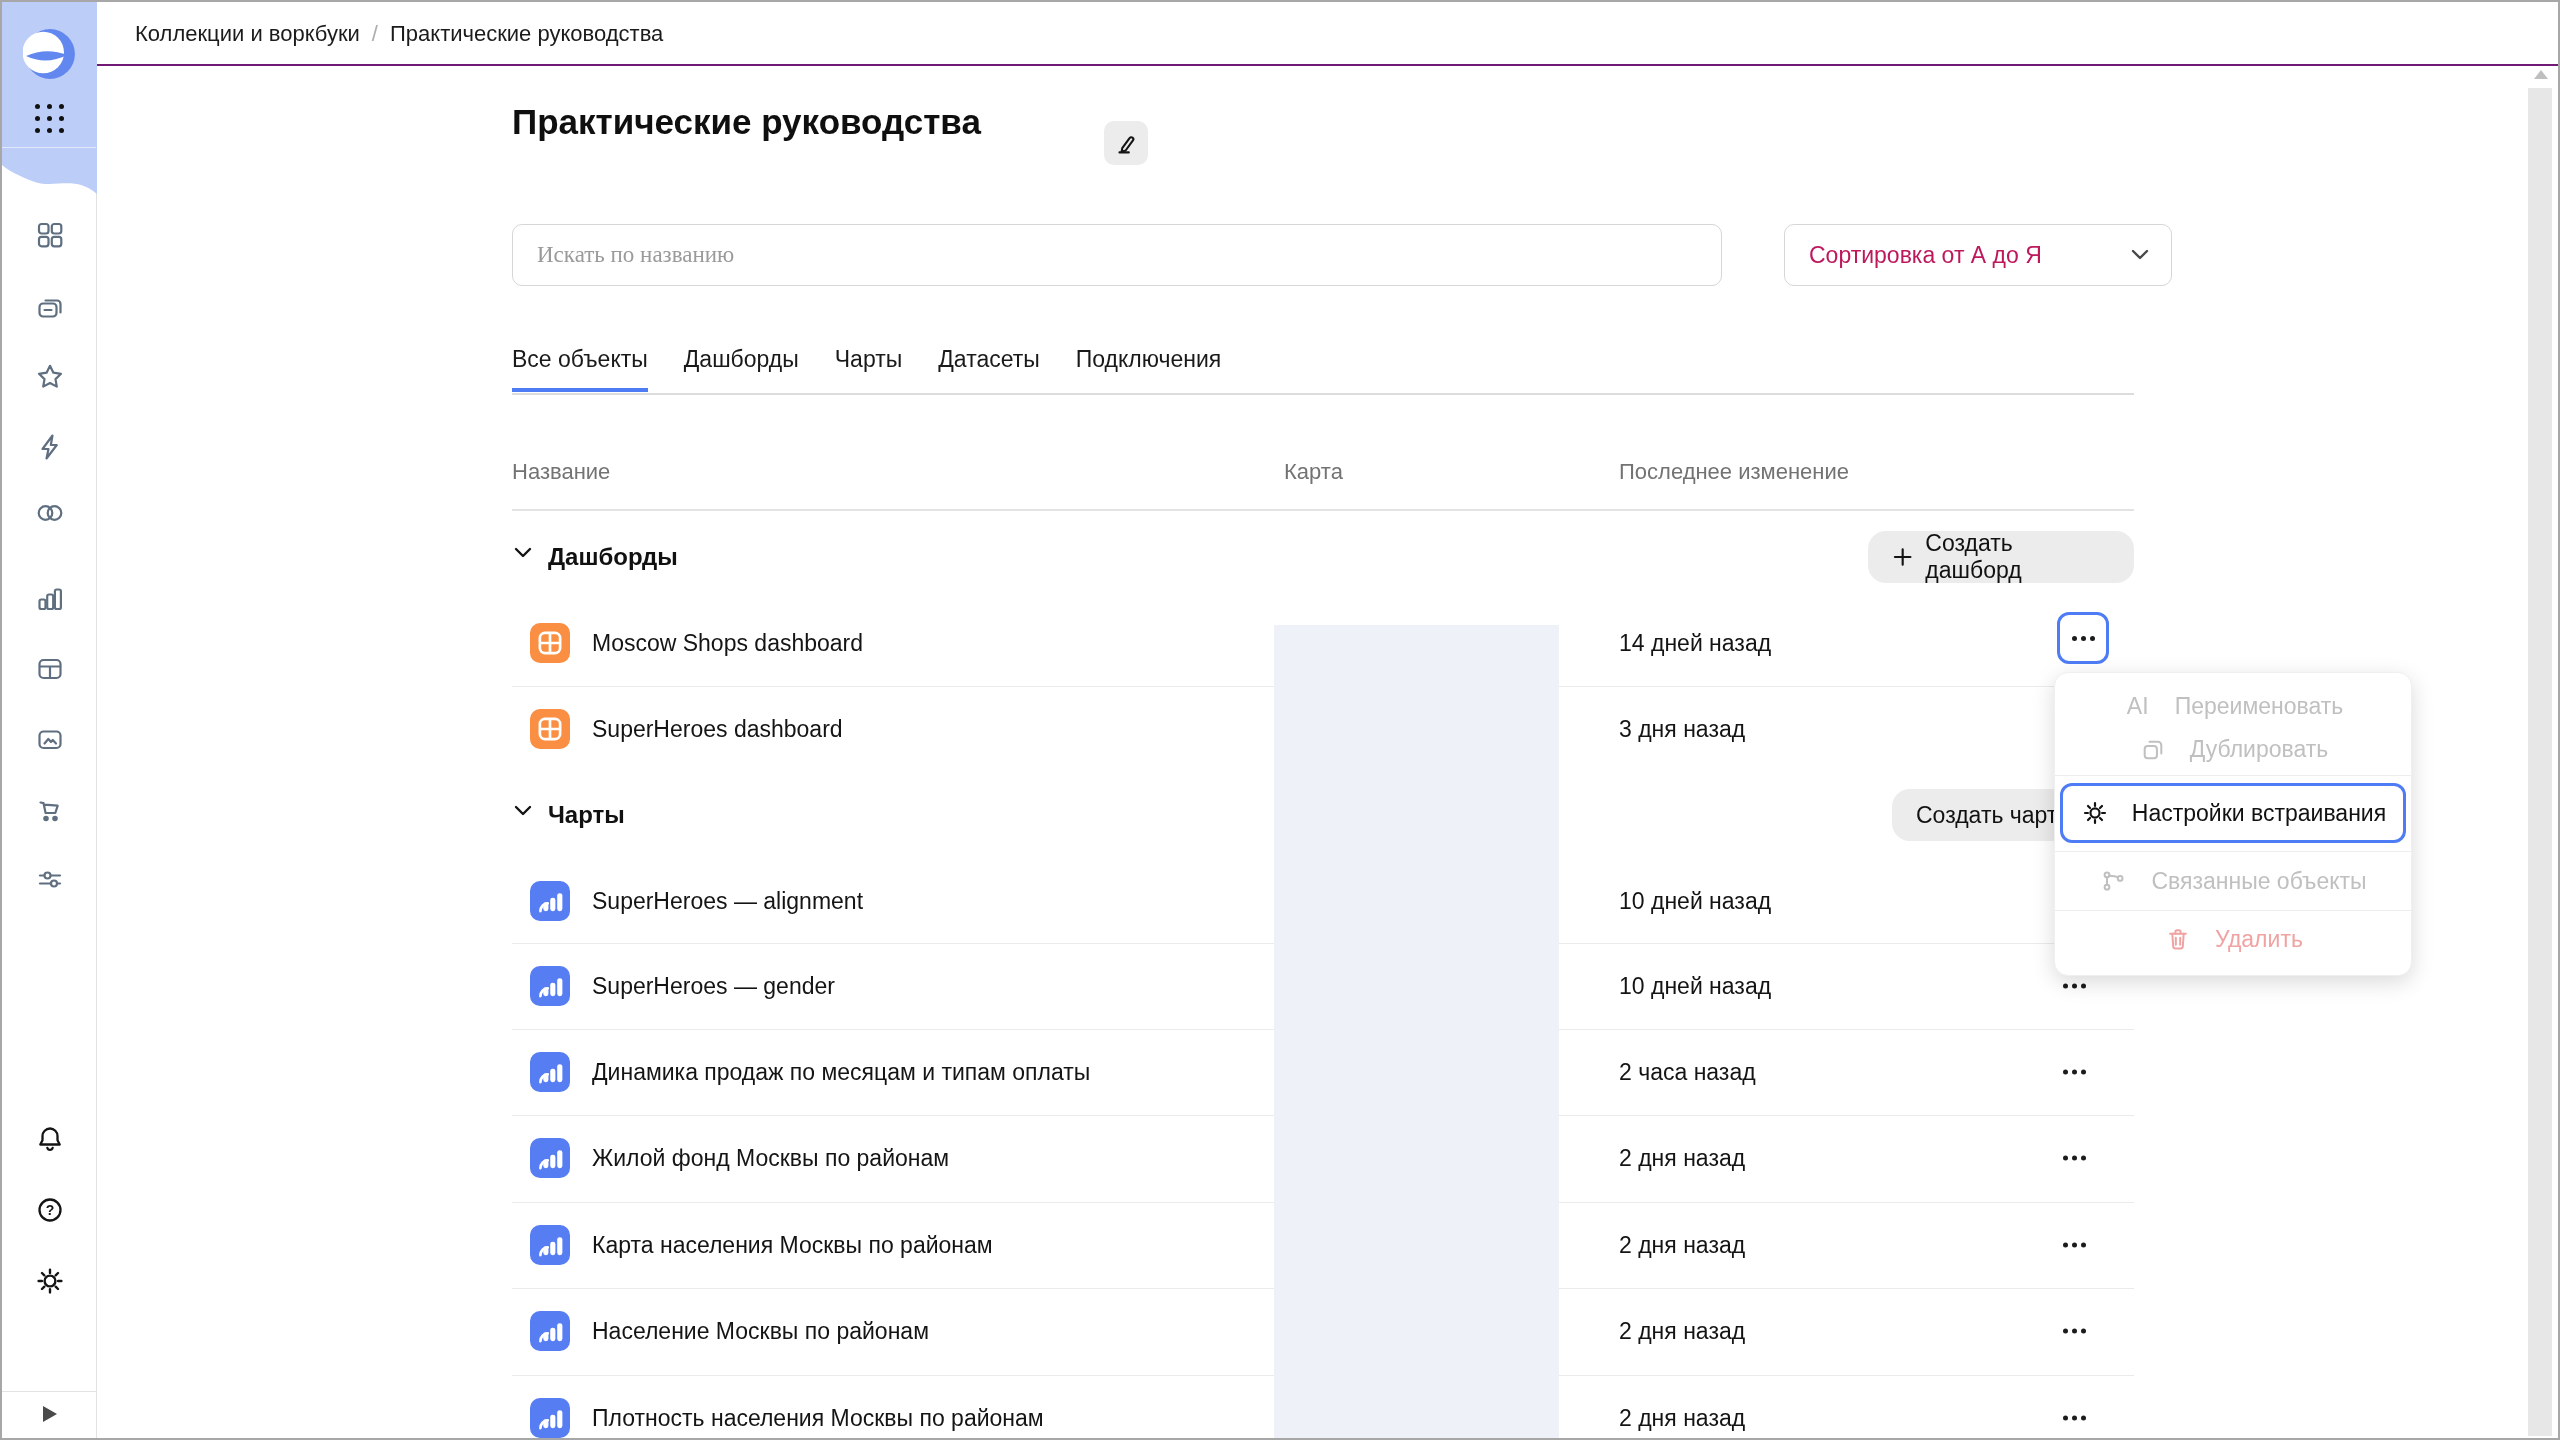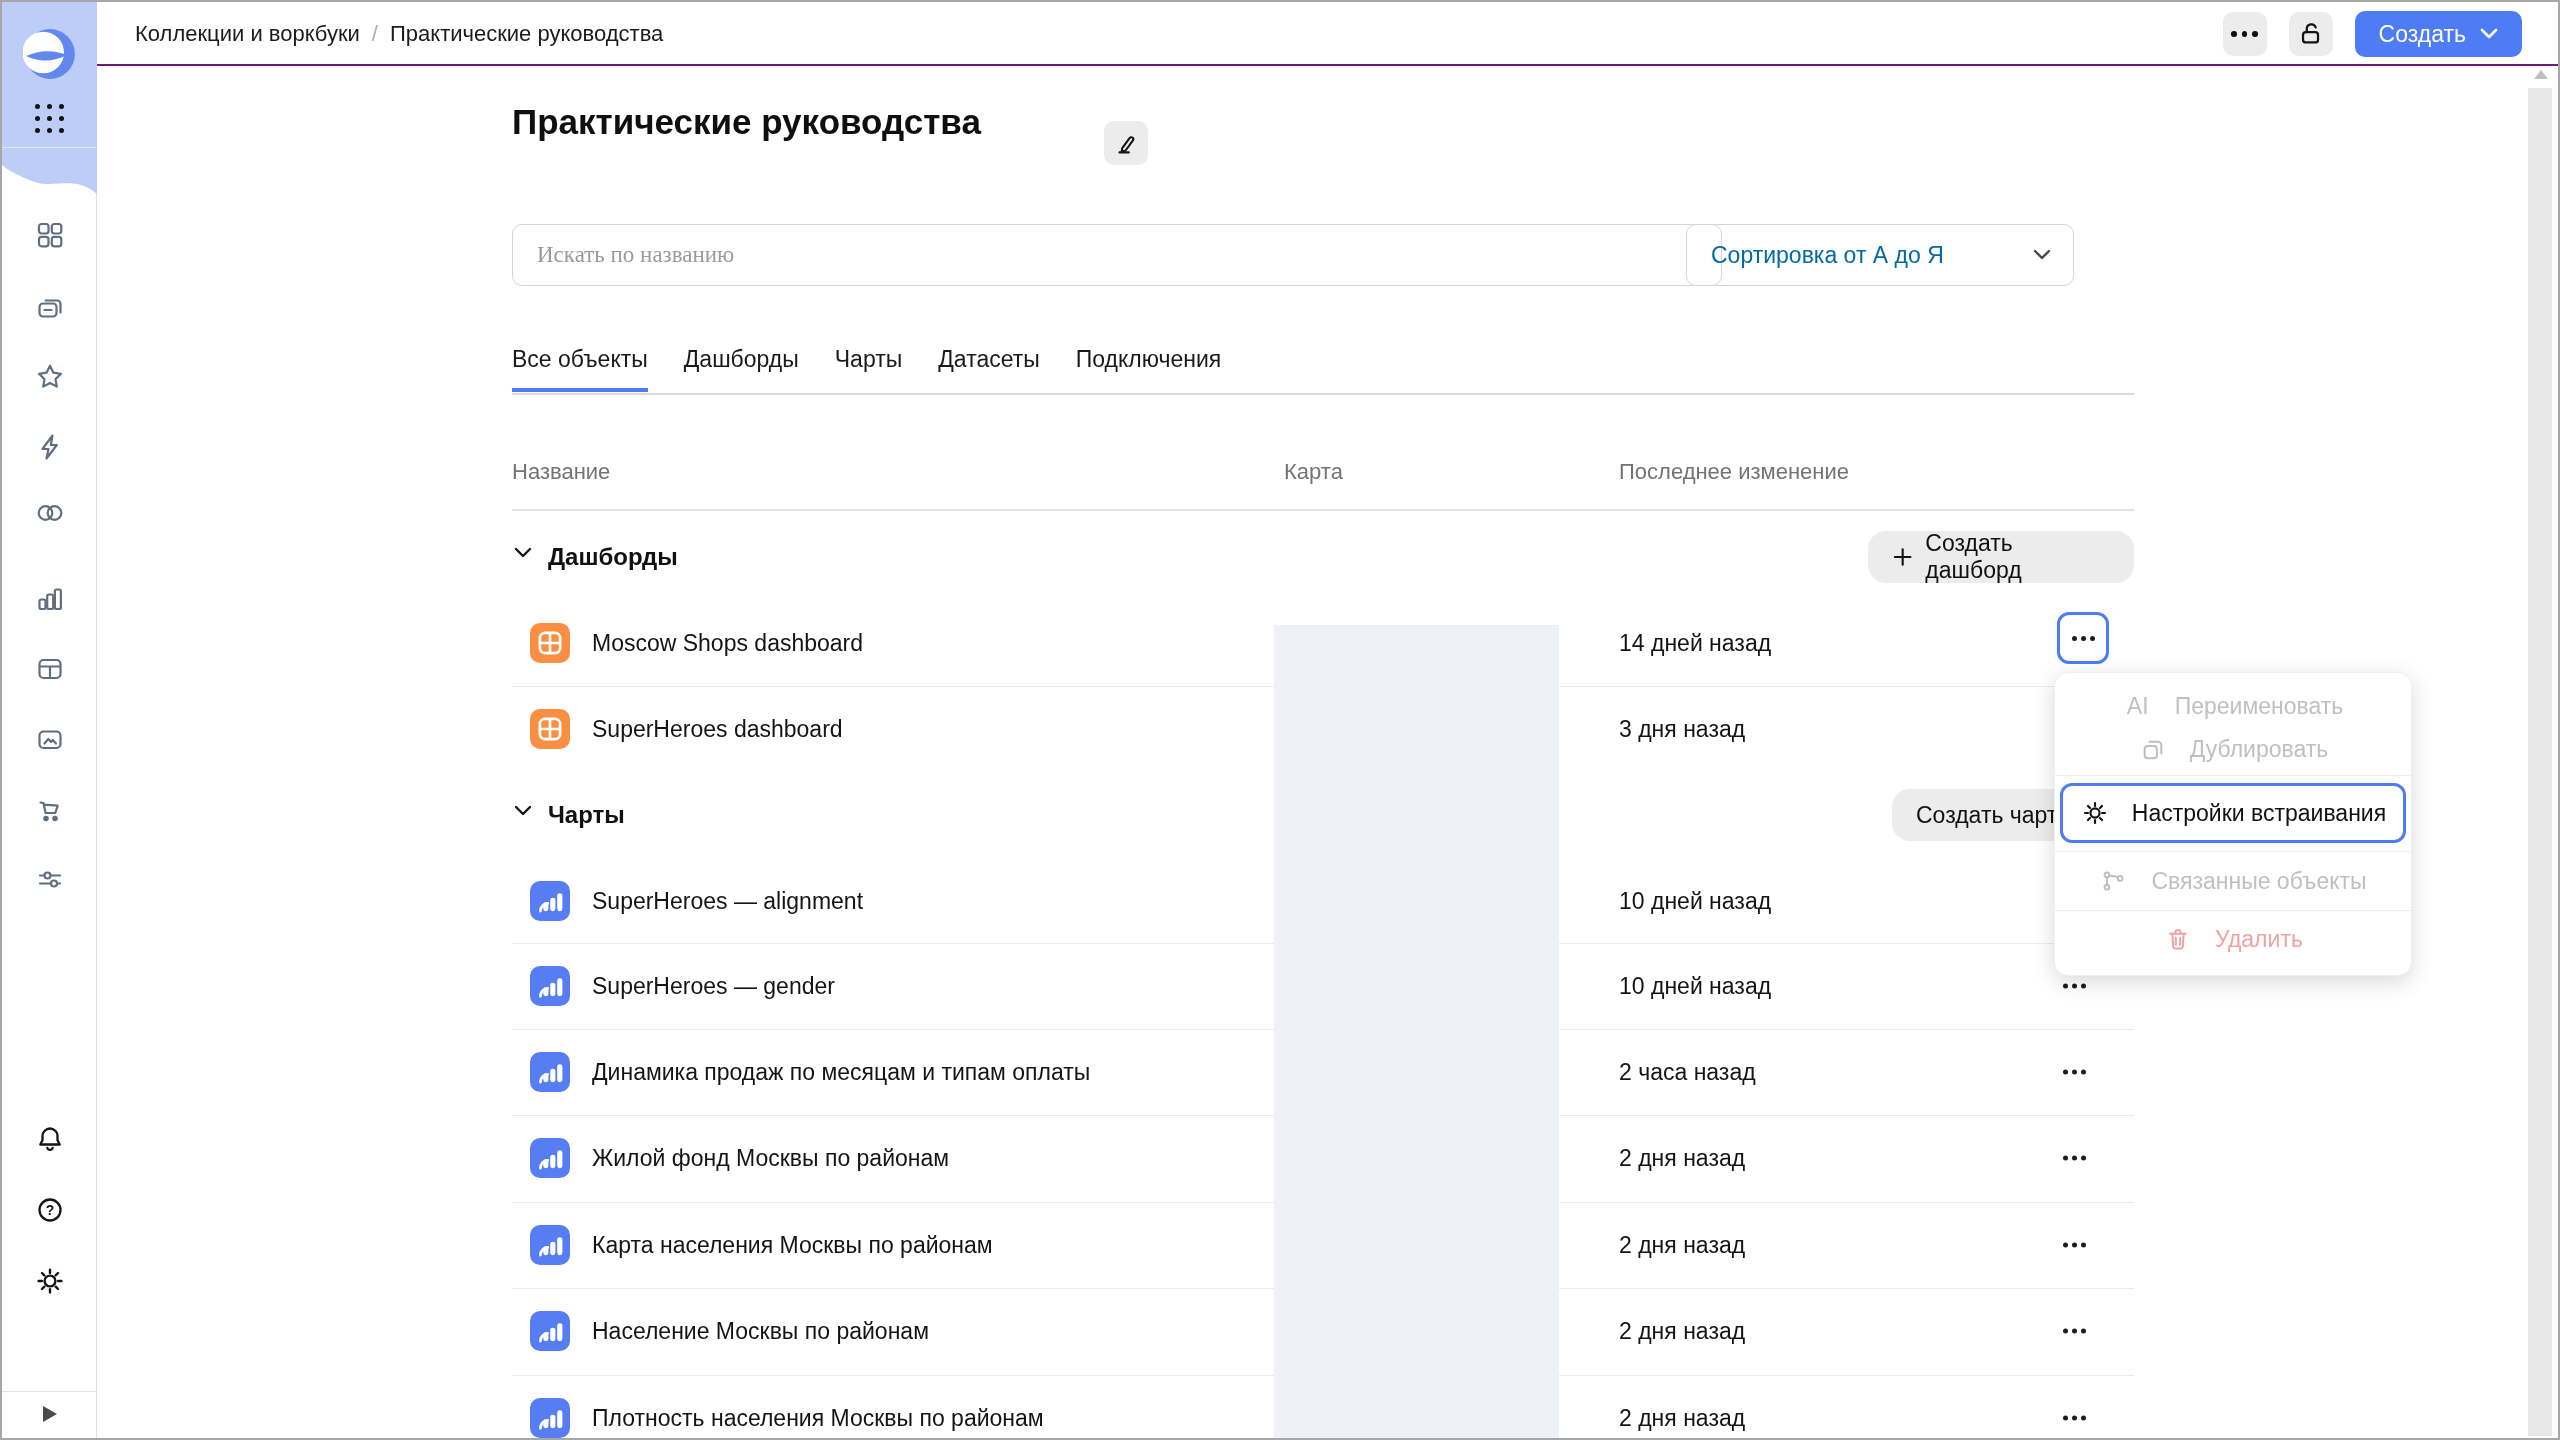--- a/index.html
+++ b/index.html
@@ -30,21 +30,21 @@
   #scrollbar{position:absolute;left:2526px;top:66px;width:26px;height:1368px;}
   #sb-up{position:absolute;left:6px;top:2px;width:0;height:0;border-left:7px solid transparent;border-right:7px solid transparent;border-bottom:9px solid #bfbfbf;}
   #sb-track{position:absolute;left:0;top:20px;bottom:0;width:24px;background:#e7e7e7;}
 
   
   #content{position:absolute;left:510px;top:0;width:1622px;height:1436px;}
   #page-title{position:absolute;left:0;top:100px;font-size:35px;font-weight:700;color:#0f0f0f;}
   #edit-btn{position:absolute;left:592px;top:119px;}
   #search-input{position:absolute;left:0;top:222px;width:1210px;height:62px;box-sizing:border-box;border:1px solid #d6d6d6;border-radius:10px;padding:16px 24px;font-size:23px;color:#222;outline:none;font-family:Liberation Serif, serif;}
   #search-input::placeholder{color:#9a9a9a;}
-  #sort-select{position:absolute;left:1174px;top:222px;width:388px;height:62px;box-sizing:border-box;border:1px solid #d6d6d6;border-radius:10px;display:flex;align-items:center;justify-content:space-between;padding:0 22px 0 24px;font-size:23px;color:#0369a1;}
+  #sort-select{position:absolute;left:1272px;top:222px;width:388px;height:62px;box-sizing:border-box;border:1px solid #d6d6d6;border-radius:10px;display:flex;align-items:center;justify-content:space-between;padding:0 22px 0 24px;font-size:23px;color:#be185d;}
 
   #tabs{position:absolute;left:0;top:344px;display:flex;gap:36px;}
   .tab{font-size:23px;color:#1a1a1a;padding-bottom:15px;}
   .tab.active{border-bottom:4px solid #4d7cf5;}
   #tabline{position:absolute;left:0;top:391px;width:1622px;height:2px;background:#dcdcdc;}
 
   .col-h{position:absolute;top:457px;font-size:22px;color:#737373;}
   #hdr-divider{position:absolute;left:0;top:507px;width:1622px;height:2px;background:#e3e3e3;}
 
   .section-row{position:absolute;left:0;width:1622px;height:86px;}
@@ -198,41 +198,20 @@
       </svg>
     </div>
   </div>
 
   <div id="topbar">
     <div id="breadcrumb">
       <span>Коллекции и воркбуки</span>
       <span class="sep">/</span>
       <span>Практические руководства</span>
     </div>
-    <div id="topbar-actions">
-      <div class="sq-btn">
-        <span class="hdots">
-            <i></i>
-            <i></i>
-            <i></i>
-          </span>
-      </div>
-      <div class="sq-btn">
-        <svg width="30" height="30" viewBox="0 0 32 32" fill="none" stroke="#141414" stroke-width="2.4" stroke-linecap="round">
-          <rect x="7.5" y="14" width="16" height="11" rx="3"></rect>
-          <path d="M11.5 14v-3.4a4.9 4.9 0 0 1 9.5-1.7"></path>
-        </svg>
-      </div>
-      <div id="create-btn">
-        <span>Создать</span>
-        <svg width="18" height="14" viewBox="0 0 18 14" fill="none" stroke="#fff" stroke-width="2.6" stroke-linecap="round" stroke-linejoin="round">
-          <path d="M2 3l7 7 7-7"></path>
-        </svg>
-      </div>
-    </div>
   </div>
 
   <div id="scrollbar">
     <div id="sb-up"></div>
     <div id="sb-track"></div>
   </div>
 
   <div id="content">
 
     <div id="page-title">Практические руководства</div>

